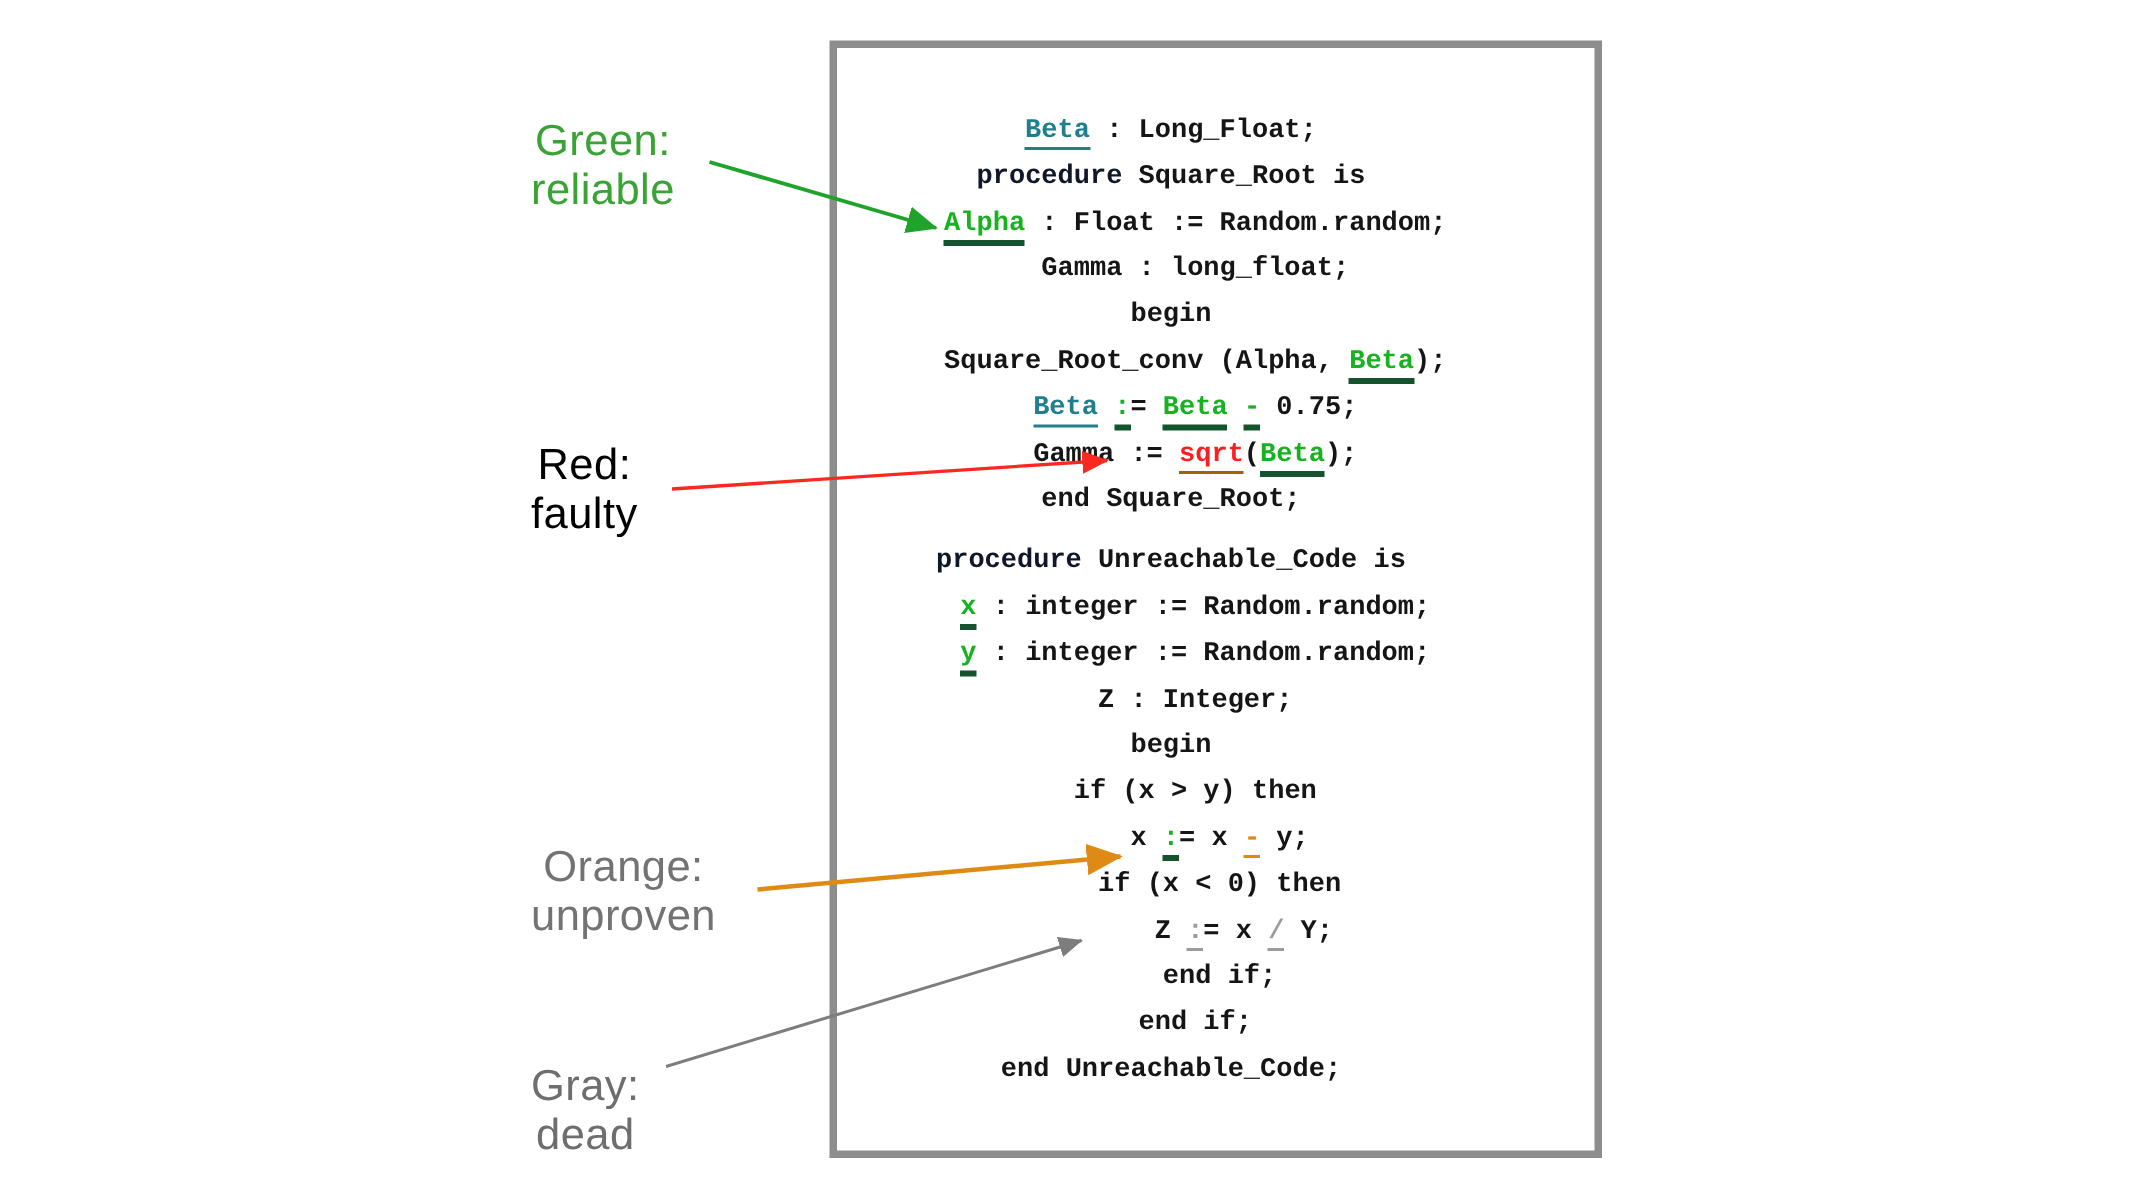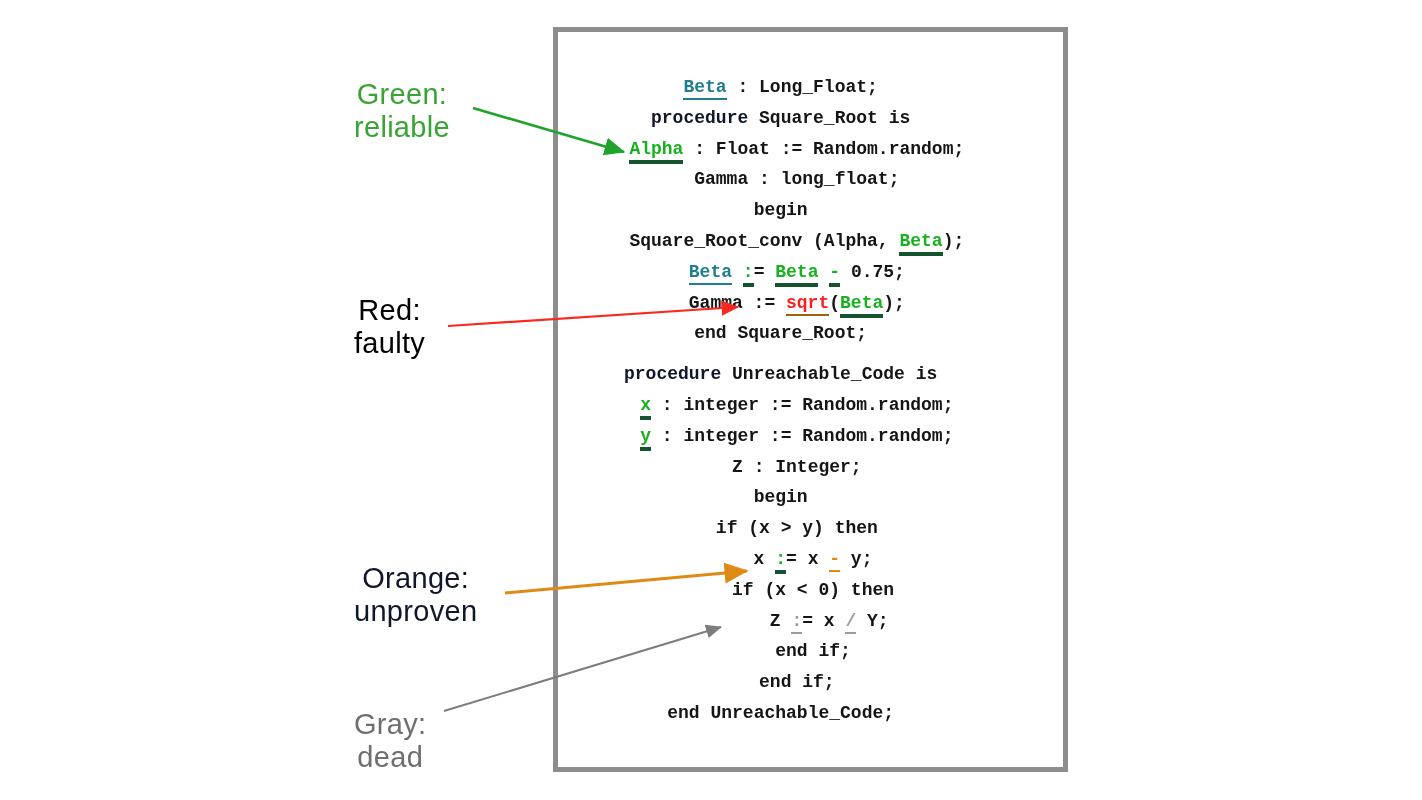--- a/index.html
+++ b/index.html
@@ -53,21 +53,21 @@
   
   .annotation {
     position: absolute;
     font-size: 29px;
     line-height: 33px;
     letter-spacing: 0.3px;
   }
   .annotation div { white-space: nowrap; }
   .annotation-green  { left: 354px; top: 78px;  color: #3aa335; }
   .annotation-red    { left: 354px; top: 294px; color: #000000; }
-  .annotation-orange { left: 354px; top: 562px; color: #0f172a; }
+  .annotation-orange { left: 354px; top: 562px; color: #737373; }
   .annotation-gray   { left: 354px; top: 676px; color: #6e6e6e; margin-top: 32px; }
 
   
   .arrow-overlay {
     position: absolute;
     left: 0;
     top: 0;
     width: 1422px;
     height: 800px;
     pointer-events: none;

